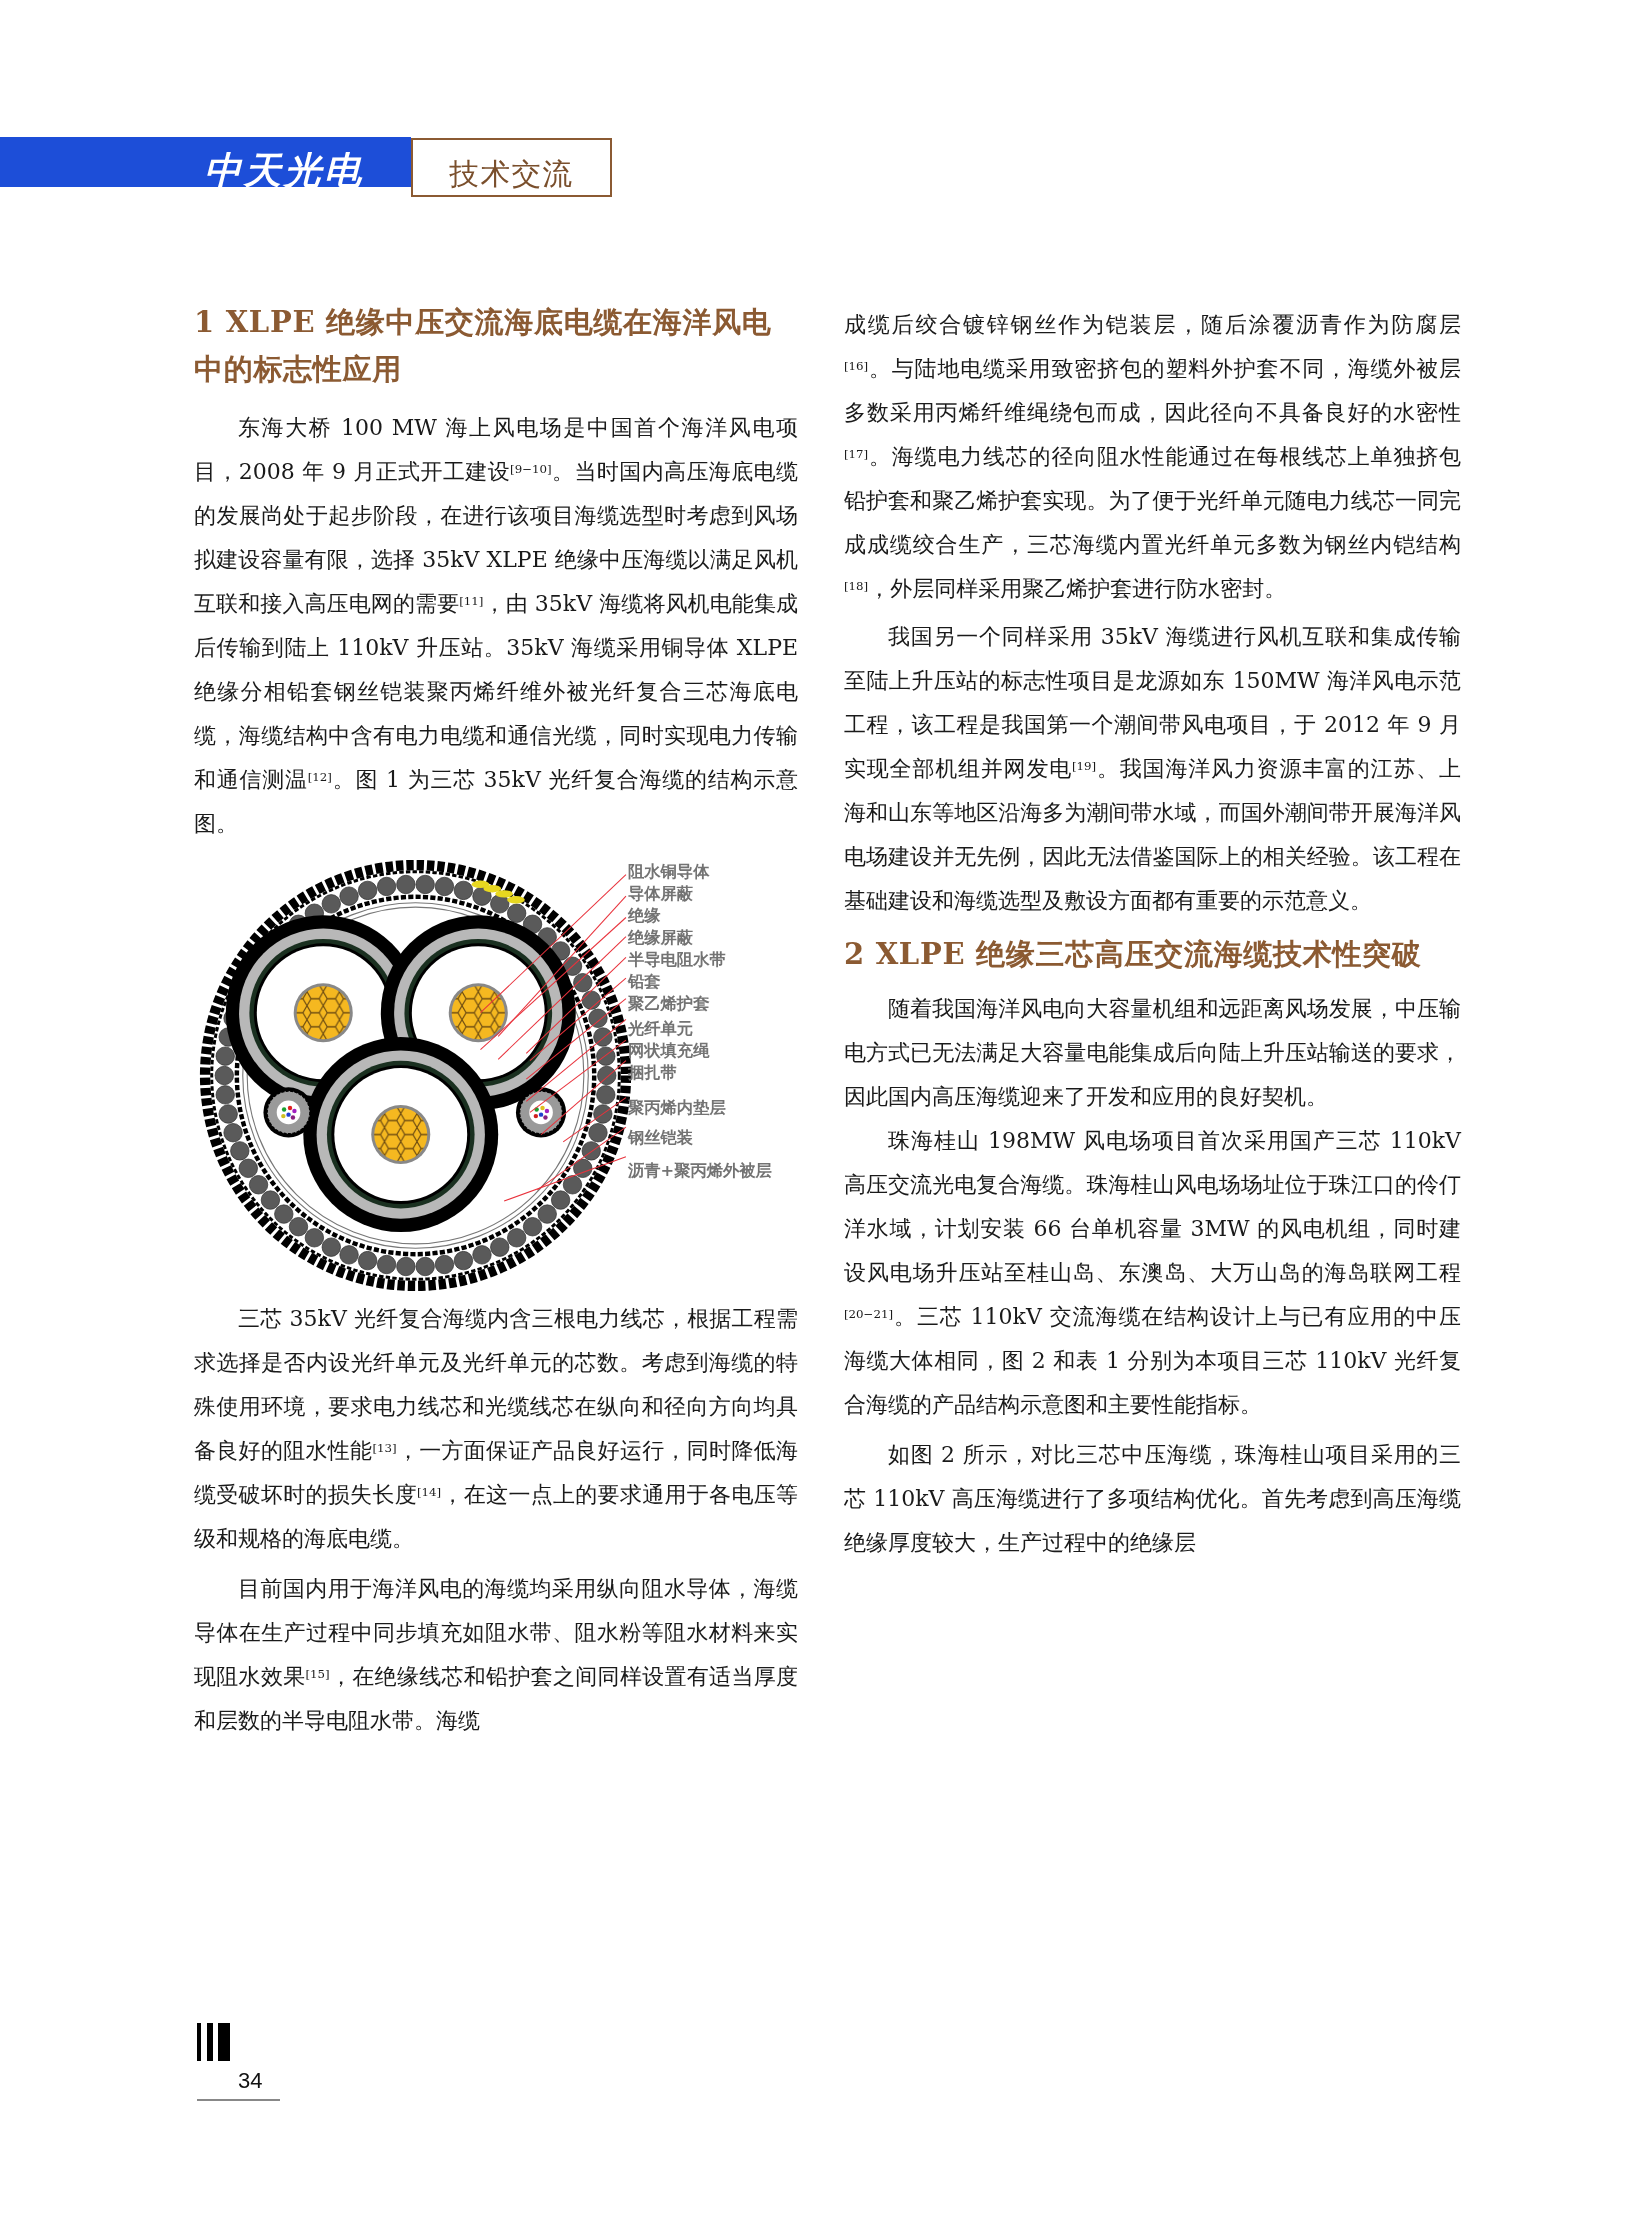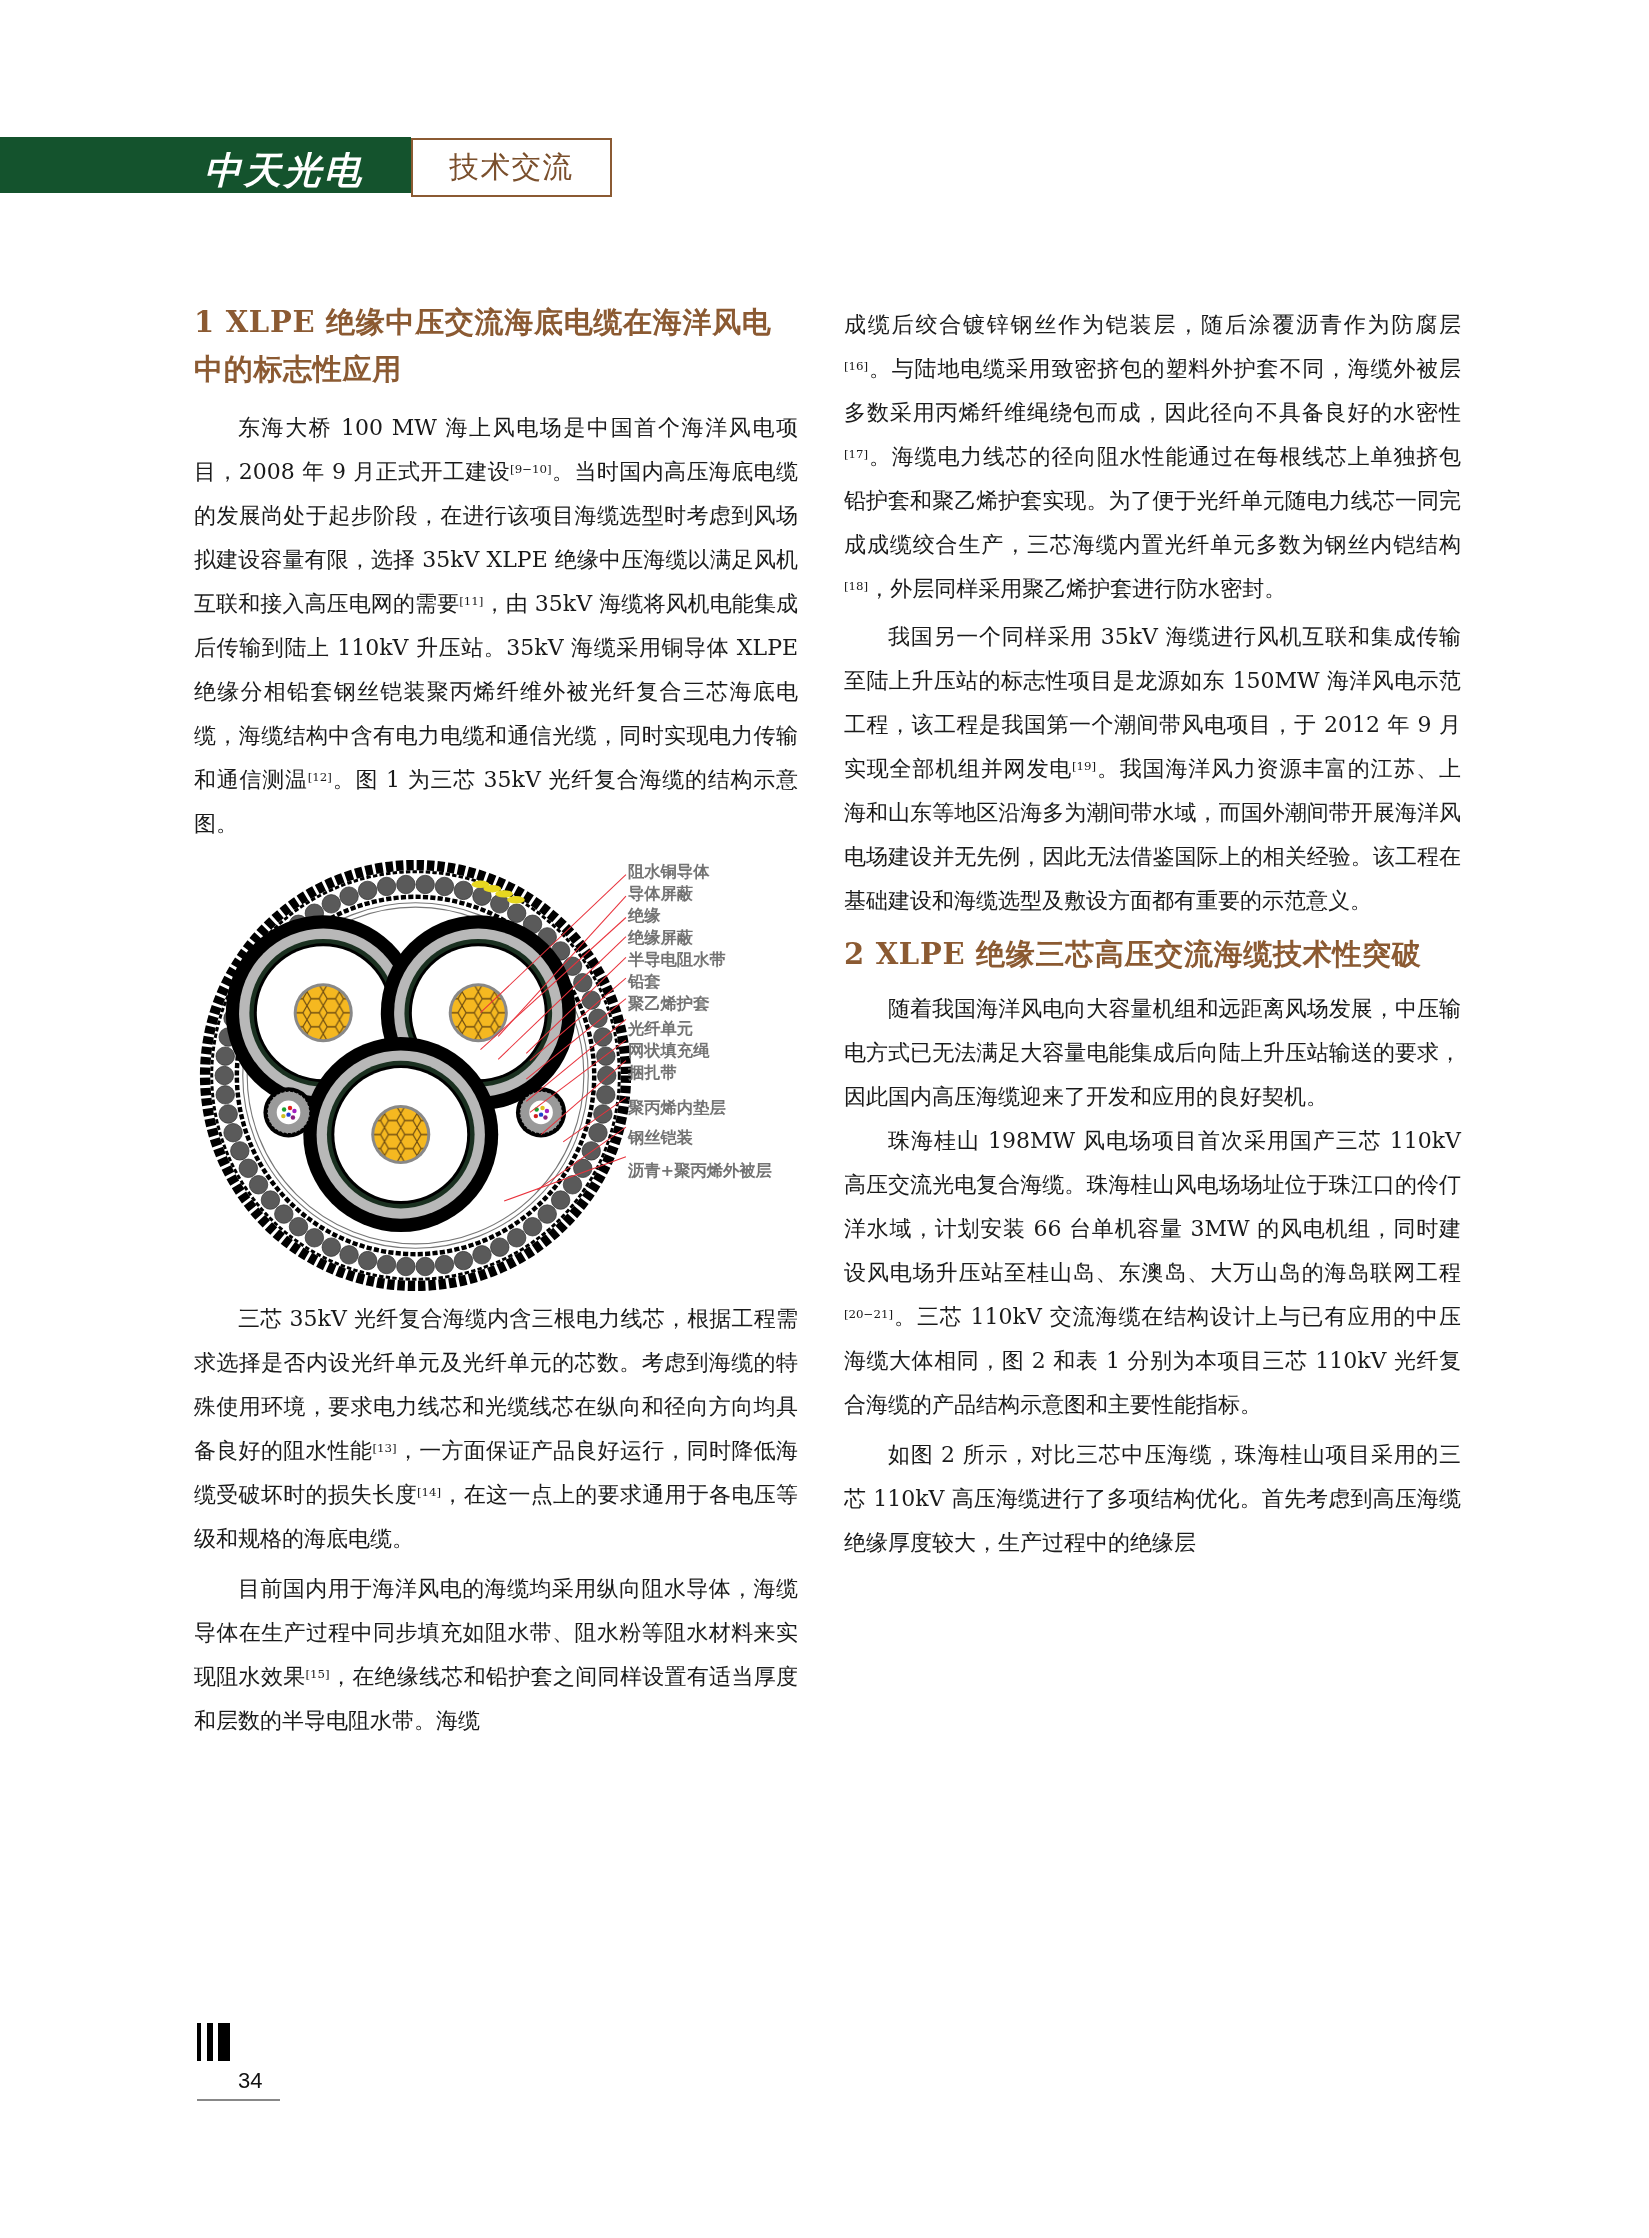--- a/index.html
+++ b/index.html
@@ -1,23 +1,23 @@
 <!DOCTYPE html>
 <html style="font-size:11.8px"><head>
 <meta charset="utf-8">
 <style>
   html, body { margin:0; padding:0; background:#ffffff; }
   body { width:1649px; height:2239px; position:relative; overflow:hidden;
          font-family:"DejaVu Serif","Liberation Serif",serif; color:#1a1a1a; }
-  .hdr-bar { position:absolute; left:0; top:137px; width:411px; height:56px; background:#14532d; }
+  .hdr-bar { position:absolute; left:0; top:137px; width:411px; height:50px; background:#1d4ed8; }
   .hdr-logo { position:absolute; right:47px; top:8.9px; color:#fff; font-size:37px; font-weight:bold;
               letter-spacing:3px; font-family:"DejaVu Serif",serif; font-style:italic; }
   .hdr-box { position:absolute; left:411px; top:138px; width:201px; height:59px;
              border:2.2px solid #8b5a32; box-sizing:border-box; background:#fff;
-             display:flex; align-items:center; justify-content:center; }
+             display:flex; align-items:flex-end; justify-content:center; }
   .hdr-box span { color:#7a4f2c; font-size:29.6px; font-family:"DejaVu Sans",sans-serif; letter-spacing:1.5px; }
 
   .col { position:absolute; top:299px; }
   .col-left { left:194px; width:604px; }
   .col-right { left:844px; width:617px; top:303px; }
 
   .h1 { color:#8b5a32; font-size:29px; font-weight:bold; line-height:47px; margin:0 0 13.3px 0;
         letter-spacing:0.7px; }
   .h2 { color:#1a1a1a; font-size:23.6px; font-weight:bold; line-height:43px; margin:0; }
   p { margin:0; font-size:22px; line-height:44px; text-align:justify; text-align-last:left; }

